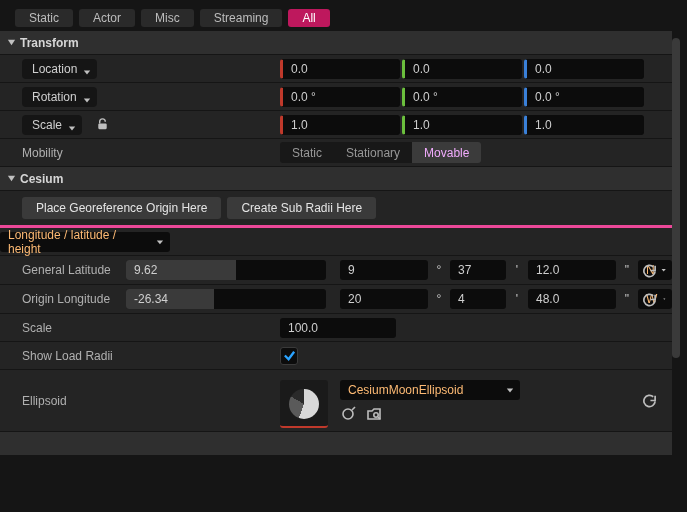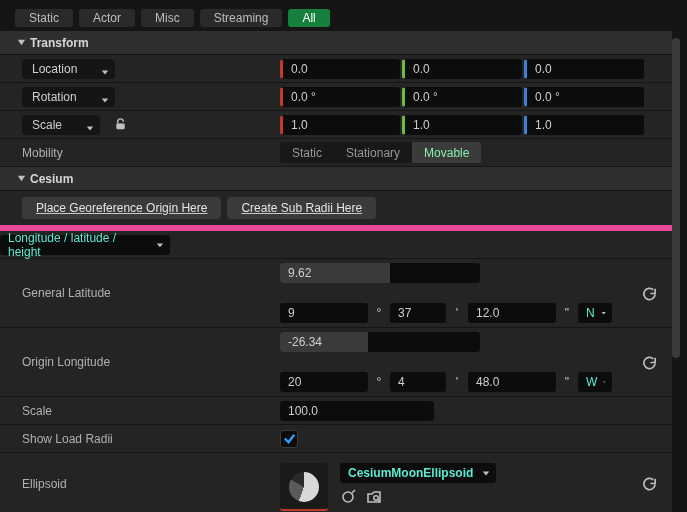--- a/index.html
+++ b/index.html
@@ -23,21 +23,21 @@
     height: 18px;
     padding: 0 14px;
     background: #2a2a2a;
     border-radius: 3px;
     color: #bdbdbd;
     display: flex;
     align-items: center;
     cursor: pointer;
   }
   .tab.active {
-    background: #15803d;
+    background: #be185d;
     color: #fff;
   }
 
   
   .panel {
     width: 672px;
     height: calc(512px - 31px);
     overflow: hidden;
   }
   .scroll-track {
@@ -50,21 +50,21 @@
     width: 8px; height: 320px;
     background: #3a3a3a;
     border-radius: 4px;
   }
 
   
   .cat {
     display: flex;
     align-items: center;
     height: 24px;
-    padding-left: 16px;
+    padding-left: 6px;
     background: #2f2f2f;
     border-bottom: 1px solid #151515;
     cursor: pointer;
   }
   .cat .tri {
     width: 10px; height: 10px;
     margin-right: 4px;
     display:flex;align-items:center;justify-content:center;
   }
   .cat .tri svg { width:9px;height:9px;fill:#c0c0c0;}
@@ -91,21 +91,21 @@
     display: flex;
     align-items: center;
     gap: 0;
     min-height: 27px;
   }
 
   
   .pill {
     margin-left: 22px;
     height: 20px;
-    padding: 0 38px 0 10px;
+    padding: 0 20px 0 10px;
     background: #151515;
     border-radius: 4px;
     color: #cfcfcf;
     display: flex; align-items: center;
     position: relative;
     cursor: pointer;
   }
   .pill .chev {
     position: absolute; right: 6px; top: 6px;
     width:8px;height:8px;
@@ -147,29 +147,29 @@
     overflow: hidden;
   }
   .seg > div {
     height: 21px;
     padding: 0 12px;
     display:flex;align-items:center;
     background:#181818;
     color:#989898;
     cursor:pointer;
   }
-  .seg > div.sel { background:#3b3b3b; color:#86efac; }
+  .seg > div.sel { background:#3b3b3b; color:#f0abfc; }
 
   
   .btnrow {
     display:flex; gap:6px;
     padding: 6px 0 6px 22px;
     background:#242424;
-    border-bottom:6px solid #ec4899;
-    min-height:34px;align-items:center;text-decoration:underline;
+    border-bottom:3px solid #ec4899;
+    min-height:34px;align-items:center;
   }
   .btn {
     height: 22px;
     padding: 0 14px;
     background:#3a3a3a;
     border-radius:3px;
     display:flex;align-items:center;
     color:#e4e4e4;
     cursor:pointer;
   }
@@ -185,29 +185,29 @@
   }
   .dinput input {background:transparent;border:none;outline:none;color:#cfcfcf;font-size:12px;font-family:inherit;width:100%;}
 
   
   .dsel {
     height: 20px;
     background:#0c0c0c;
     border-radius:3px;
     display:flex;align-items:center;justify-content:space-between;
     padding:0 6px 0 8px;
-    color:#5eead4;
+    color:#fdba74;
     cursor:pointer;
     gap:6px;
   }
   .dsel svg{width:8px;height:8px;fill:#c0c0c0;}
 
   
   .multi {
-    display:flex; flex-direction:column; gap:20px;
+    display:flex; flex-direction:row; gap:14px;
     padding: 4px 0;
     width:100%;
   }
   .hrow { display:flex; align-items:center; gap:6px; }
   .slider-fill {
     height:20px; width:200px;
     background:#0c0c0c; border-radius:3px;
     position:relative; overflow:hidden; display:flex;align-items:center;
   }
   .slider-fill .fill {
@@ -235,21 +235,21 @@
     background:#1a1a1a; position:relative; overflow:hidden;
     margin-right:12px;
     border-bottom:2px solid #c0392b;
   }
   .asset-thumb .pie {
     position:absolute; left:9px; top:9px;
     width:30px;height:30px;border-radius:50%;
     background: conic-gradient(#d8d8d8 0 200deg, #5a5a5a 200deg 300deg, #2a2a2a 300deg 360deg);
   }
   .asset-col{display:flex;flex-direction:column;gap:6px;}
-  .asset-sel{width:156px;font-weight:bold;}
+  .asset-sel{width:180px;}
   .asset-icons{display:flex;gap:10px;}
   .asset-icons svg{width:16px;height:16px;fill:none;stroke:#bdbdbd;stroke-width:1.6;}
 
   
   .reset {
     position:absolute; right:14px; top:50%; transform:translateY(-50%);
     width:18px;height:18px;display:flex;align-items:center;justify-content:center;
     cursor:pointer;
   }
   .reset svg{width:15px;height:15px;fill:none;stroke:#bdbdbd;stroke-width:1.8;}
@@ -468,21 +468,21 @@
           <path d="M12 4 A6 6 0 1 0 14 9"></path>
           <path d="M14 3 L14 8 L9 8"></path>
         </svg>
     </div>
   </div>
 
 
   <div class="row">
     <div class="label-col">Scale</div>
     <div class="val-col">
-      <div class="dinput" style="width:154px">
+      <div class="dinput" style="width:116px">
           <input value="100.0" style="">
         </div>
     </div>
   </div>
 
   <div class="row">
     <div class="label-col">Show Load Radii</div>
     <div class="val-col">
       <div class="chk">
         <svg viewBox="0 0 14 14">

